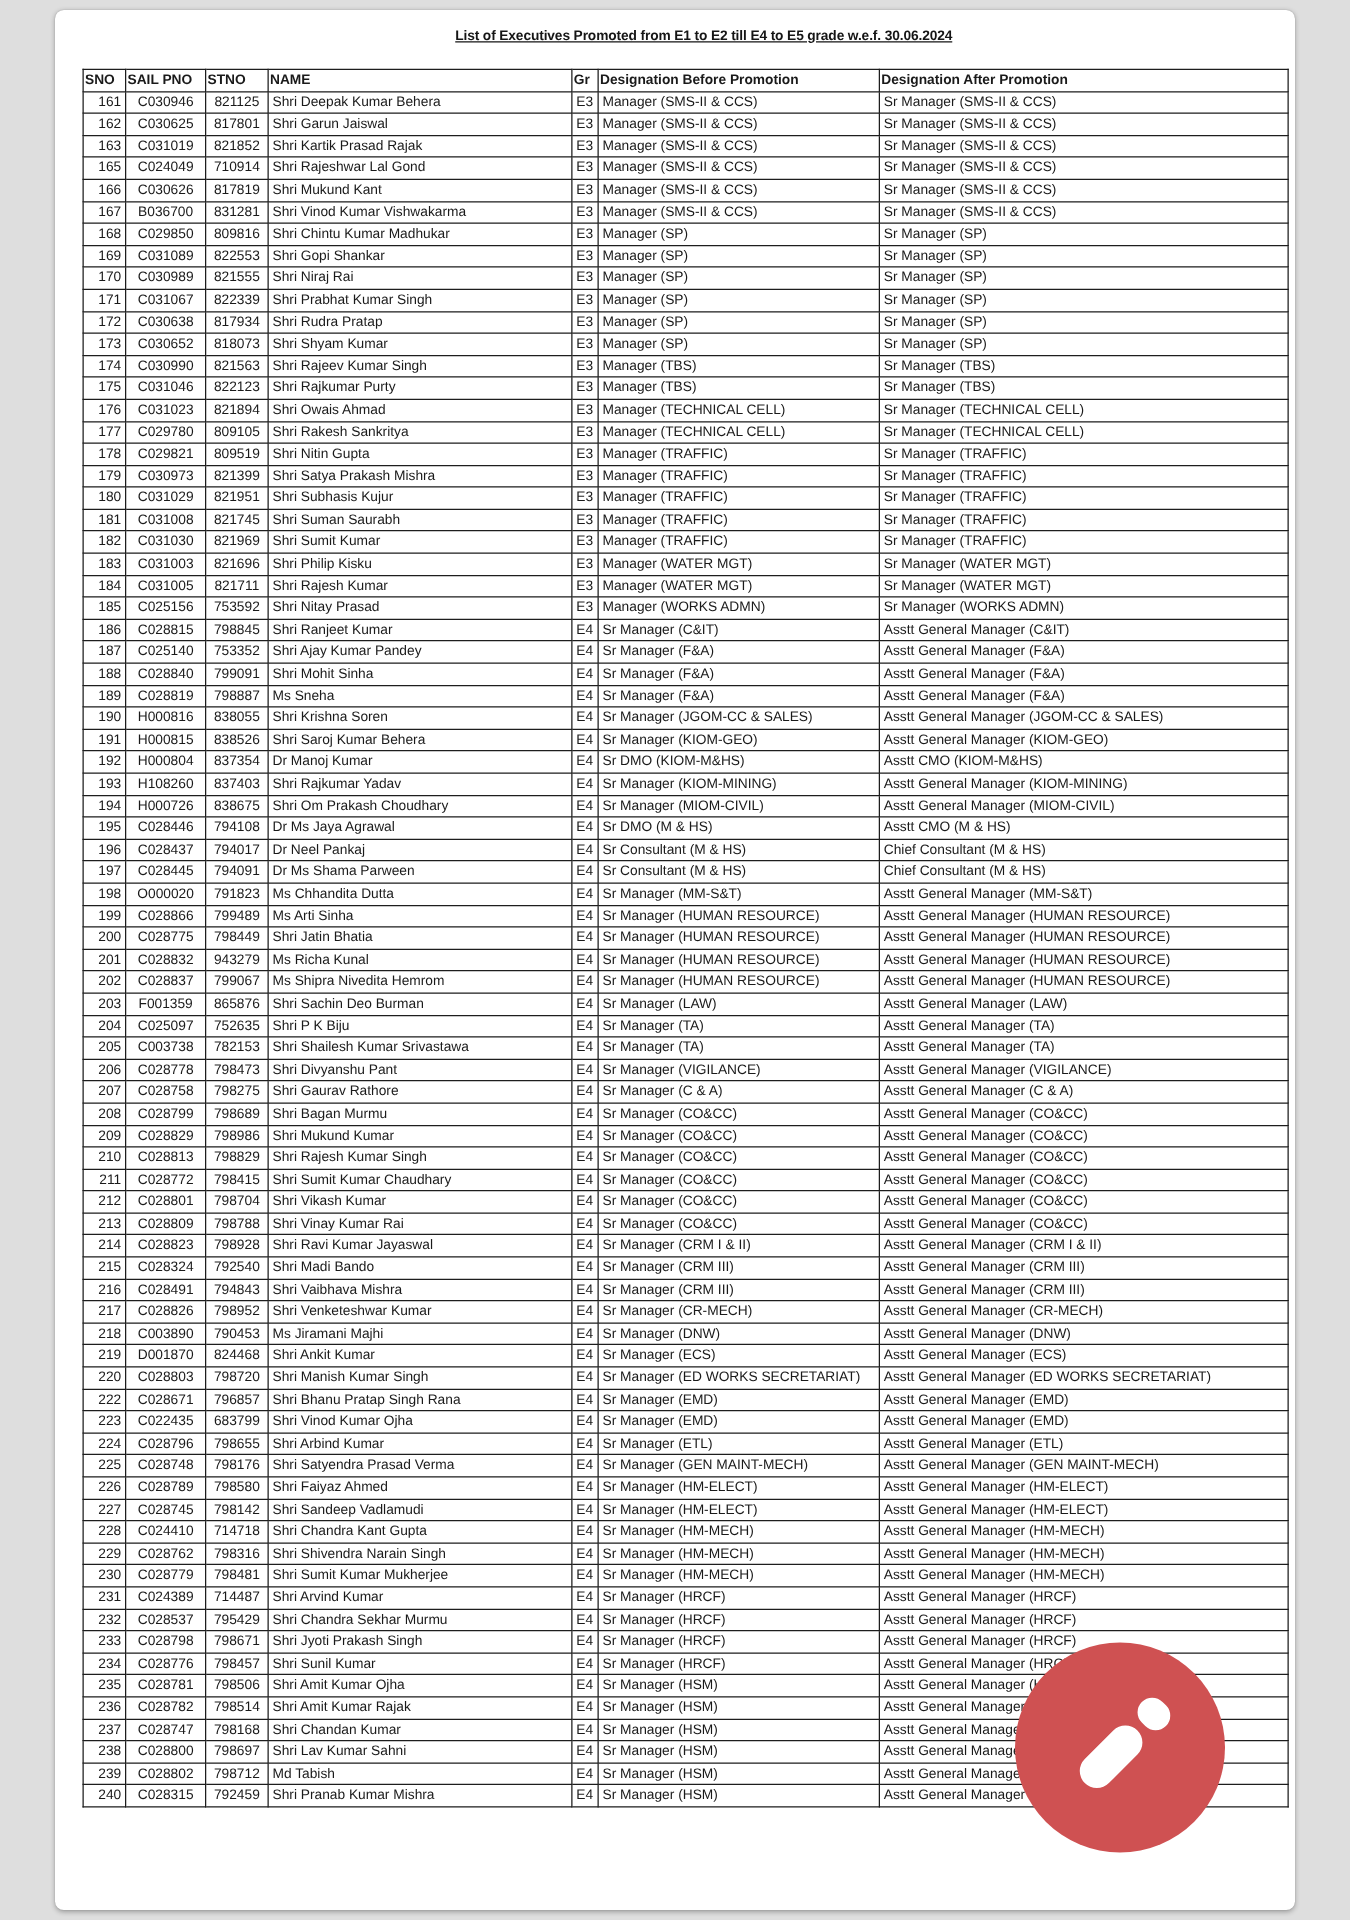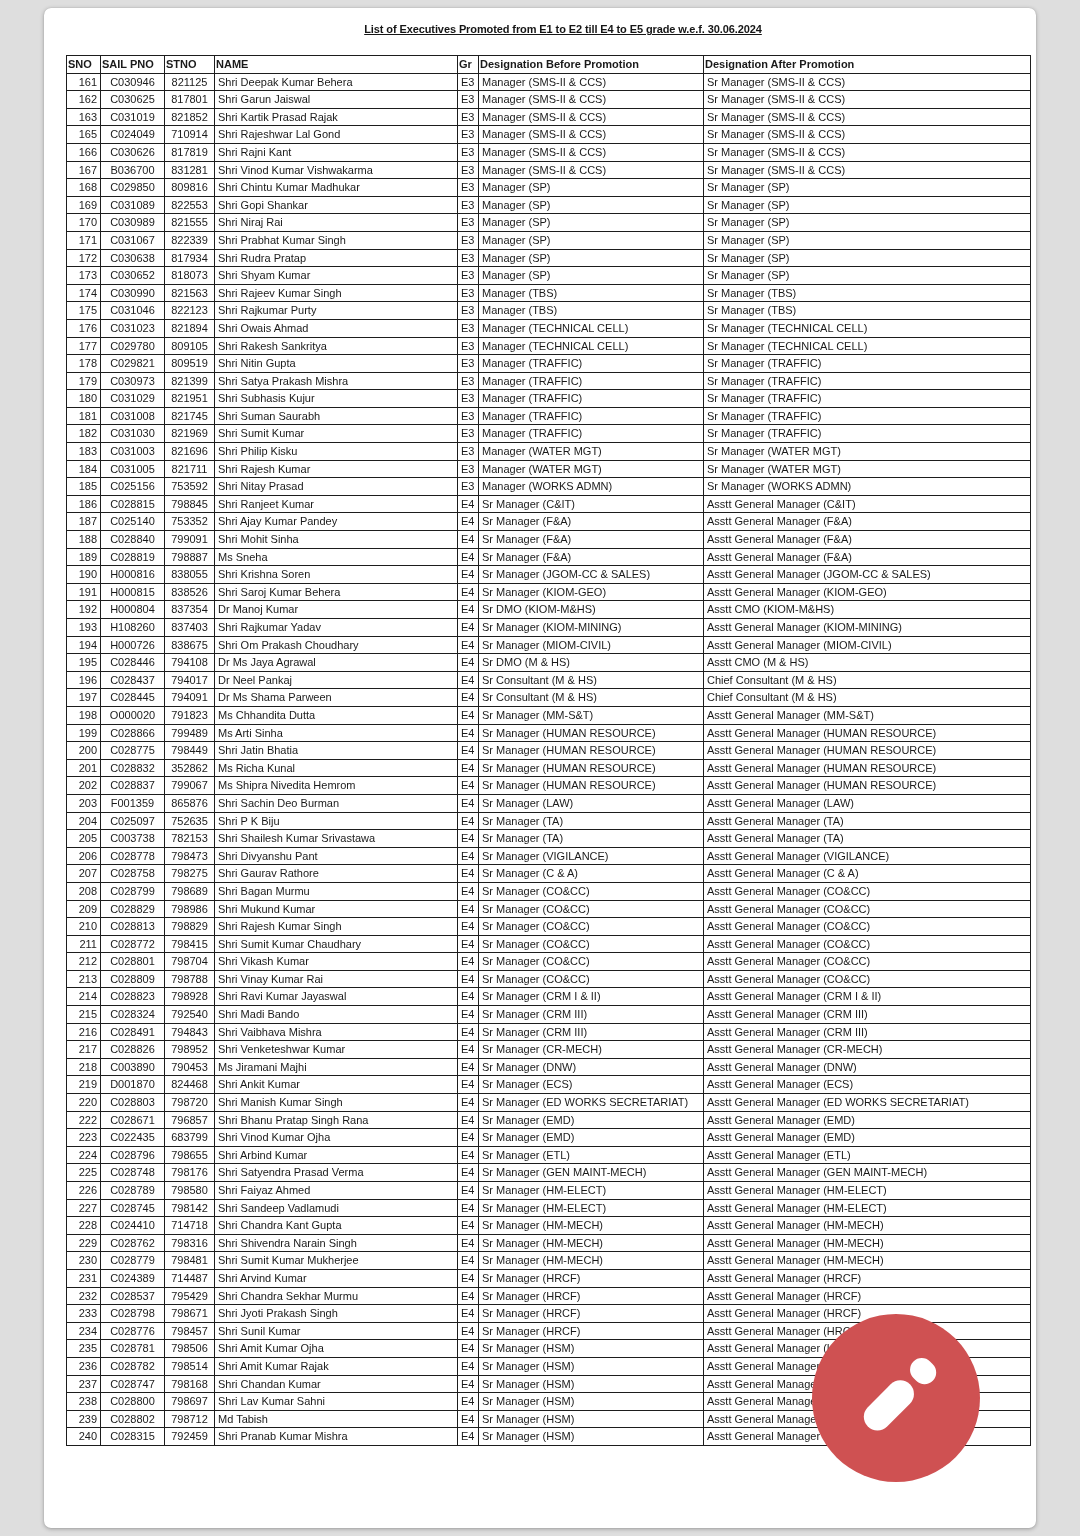--- a/index.html
+++ b/index.html
@@ -142,21 +142,21 @@
           <td class="c2">710914</td>
           <td class="c3">Shri Rajeshwar Lal Gond</td>
           <td class="c4">E3</td>
           <td class="c5">Manager (SMS-II &amp; CCS)</td>
           <td class="c6">Sr Manager (SMS-II &amp; CCS)</td>
         </tr>
         <tr>
           <td class="c0">166</td>
           <td class="c1">C030626</td>
           <td class="c2">817819</td>
-          <td class="c3">Shri Rajni Kant</td>
+          <td class="c3">Shri Mukund Kant</td>
           <td class="c4">E3</td>
           <td class="c5">Manager (SMS-II &amp; CCS)</td>
           <td class="c6">Sr Manager (SMS-II &amp; CCS)</td>
         </tr>
         <tr>
           <td class="c0">167</td>
           <td class="c1">B036700</td>
           <td class="c2">831281</td>
           <td class="c3">Shri Vinod Kumar Vishwakarma</td>
           <td class="c4">E3</td>
@@ -456,21 +456,21 @@
           <td class="c1">C028775</td>
           <td class="c2">798449</td>
           <td class="c3">Shri Jatin Bhatia</td>
           <td class="c4">E4</td>
           <td class="c5">Sr Manager (HUMAN RESOURCE)</td>
           <td class="c6">Asstt General Manager (HUMAN RESOURCE)</td>
         </tr>
         <tr>
           <td class="c0">201</td>
           <td class="c1">C028832</td>
-          <td class="c2">352862</td>
+          <td class="c2">943279</td>
           <td class="c3">Ms Richa Kunal</td>
           <td class="c4">E4</td>
           <td class="c5">Sr Manager (HUMAN RESOURCE)</td>
           <td class="c6">Asstt General Manager (HUMAN RESOURCE)</td>
         </tr>
         <tr>
           <td class="c0">202</td>
           <td class="c1">C028837</td>
           <td class="c2">799067</td>
           <td class="c3">Ms Shipra Nivedita Hemrom</td>

